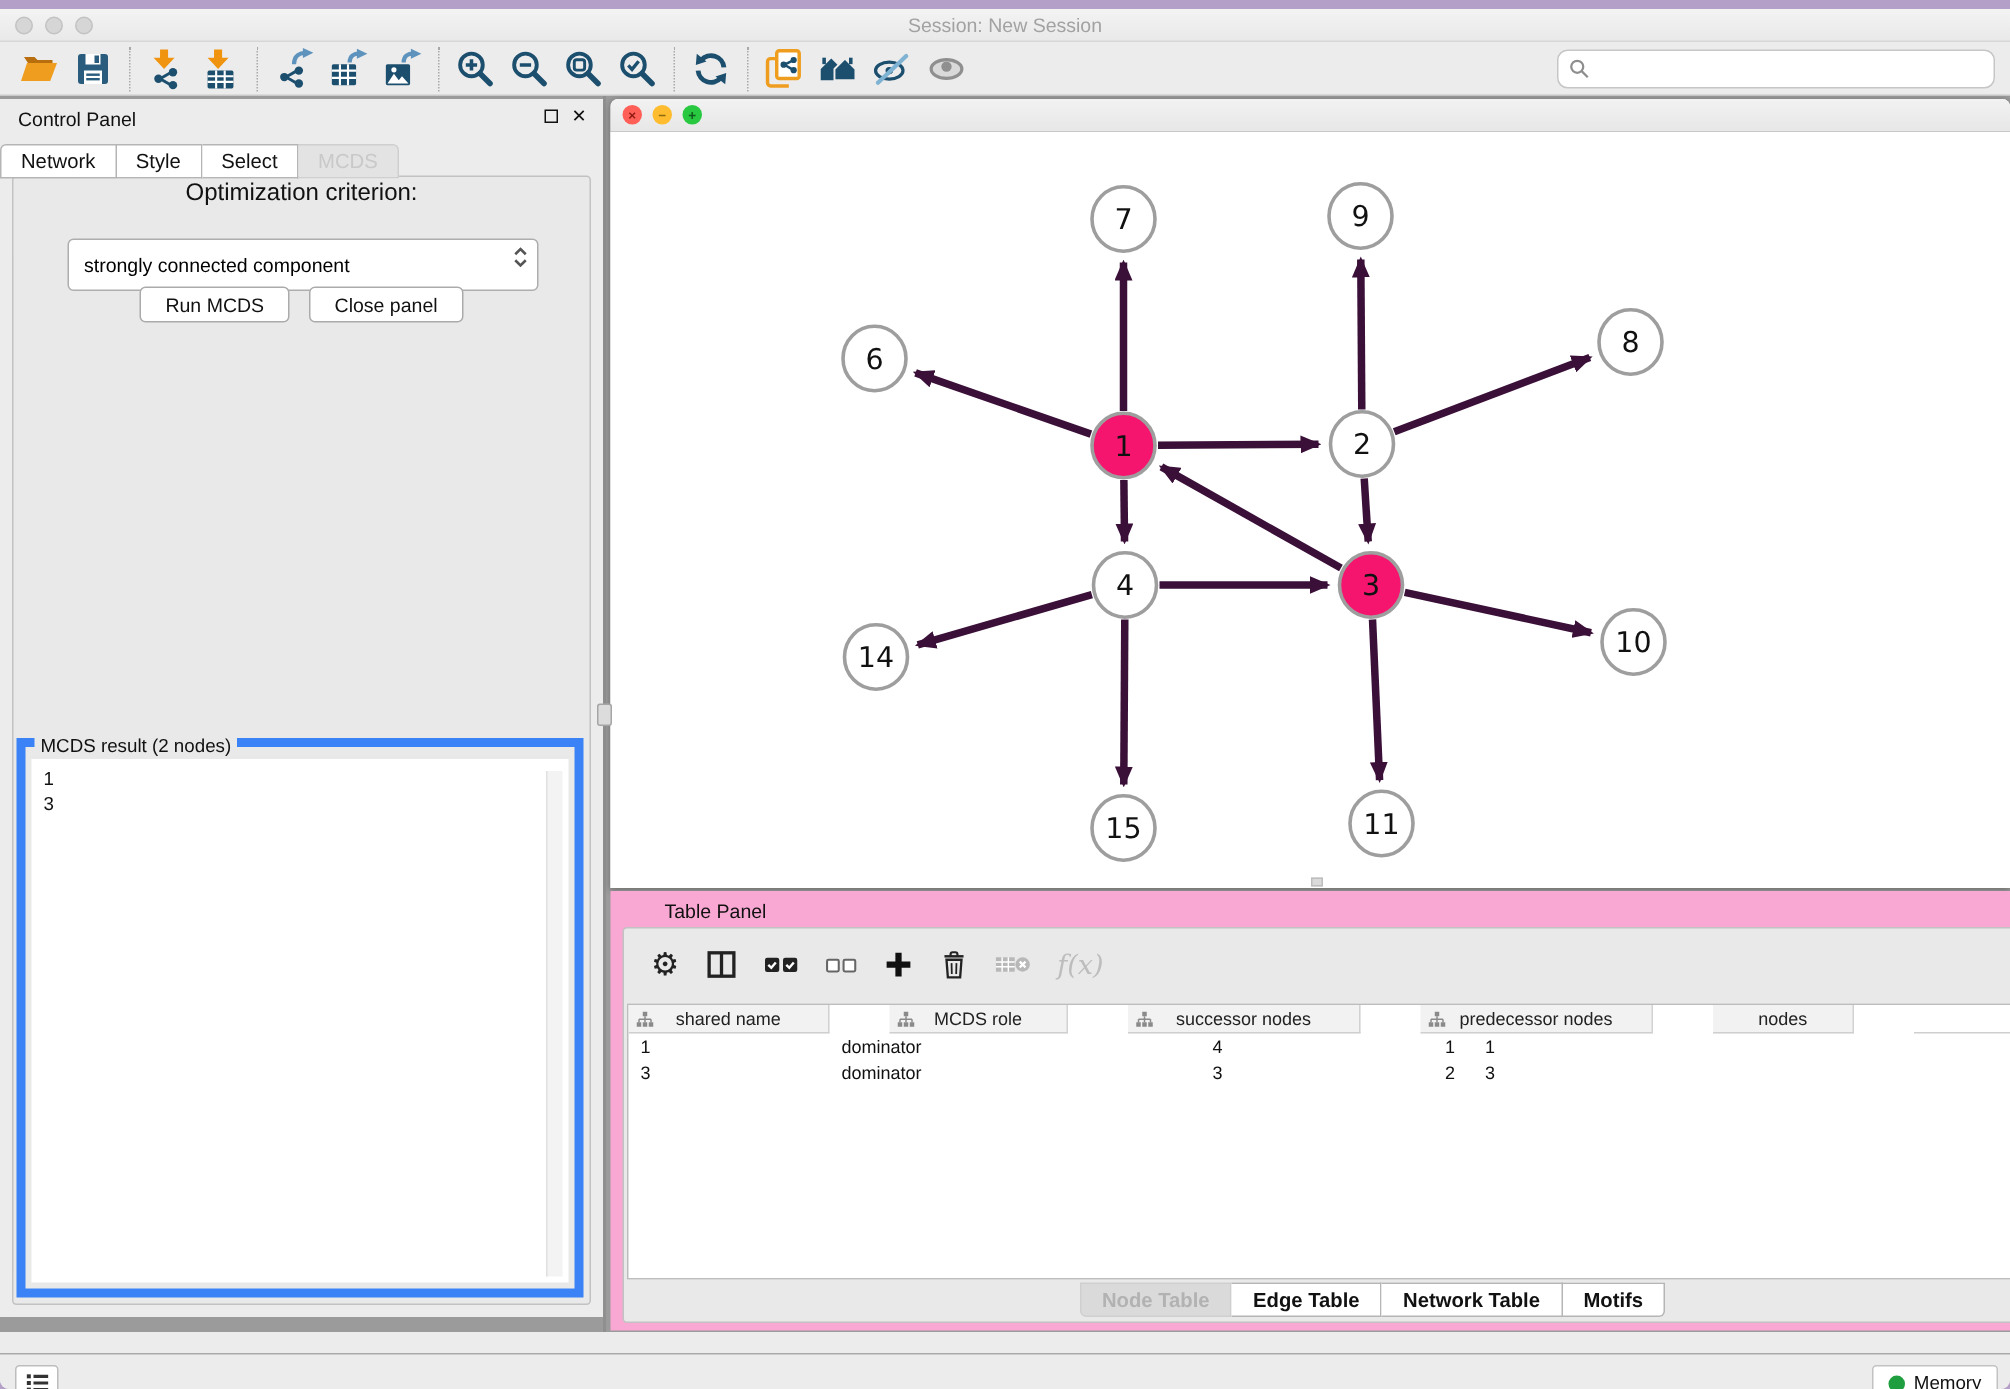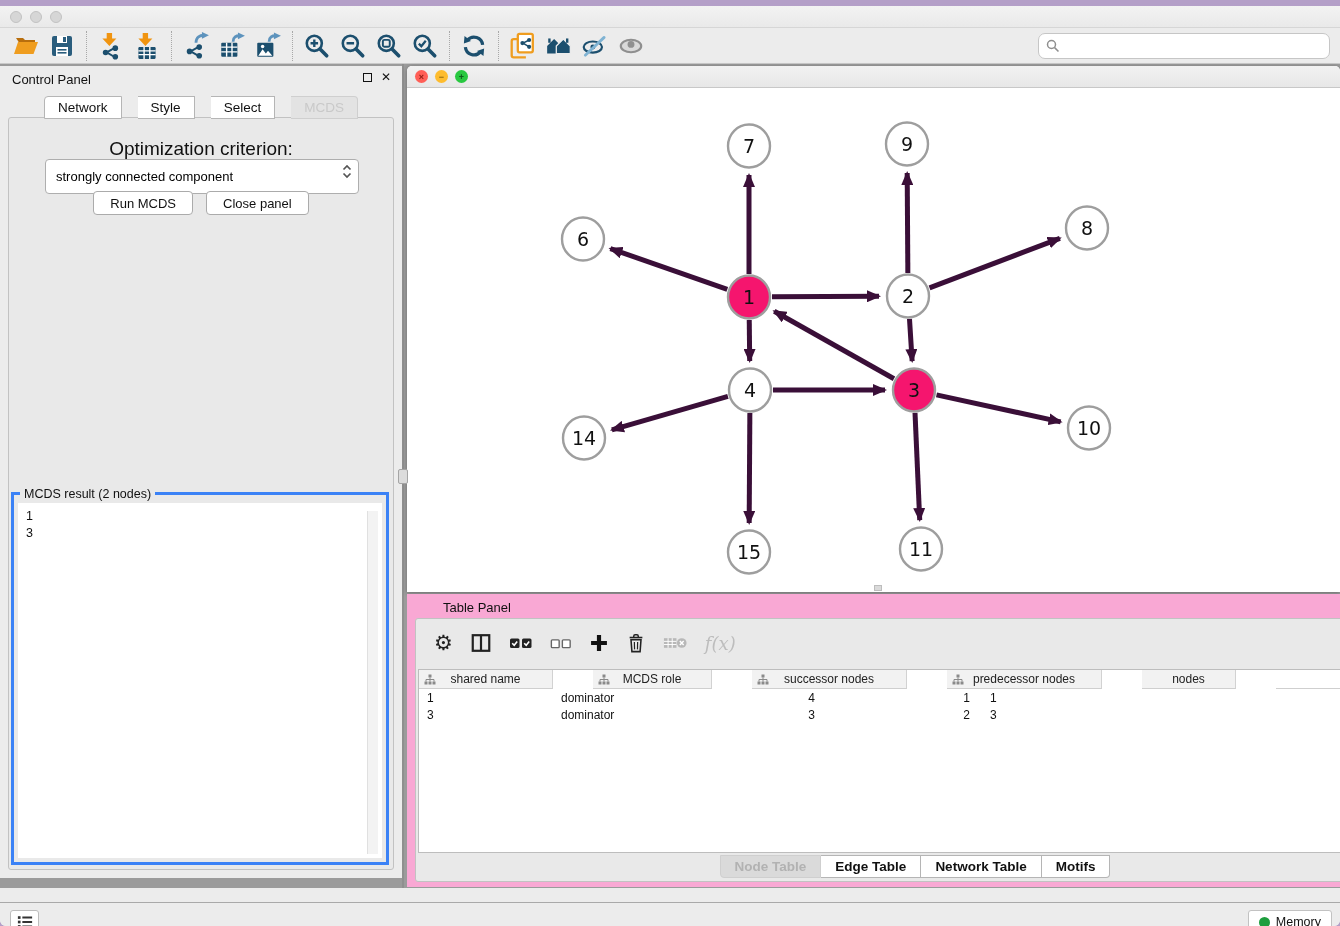--- a/index.html
+++ b/index.html
@@ -36,38 +36,38 @@
   .vgrip { position:absolute; left:398px; top:405px; width:10px; height:15px;
     background:#dcdcdc; border:1px solid #a5a5a5; border-radius:2px; z-index:5;}
 
   
   .cpanel { position:absolute; left:0; top:2px; width:402px; height:812px; background:#ececec; }
   .panel-head { position:relative; height:24px; }
   .panel-title { position:absolute; left:12px; top:6px; font-size:13px; color:#111; }
   .float-ic { position:absolute; right:30px; top:7px; width:9px; height:9px;
     border:1.6px solid #111; }
   .close-ic { position:absolute; right:11px; top:4px; font-size:12px; font-weight:bold; color:#111; }
-  .tabs-row { position:relative; z-index:2; display:flex; justify-content:center; margin-top:6px;gap:16px; }
+  .tabs-row { position:relative; z-index:2; display:flex; justify-content:flex-start; margin-top:6px; }
   .tab { padding:3px 13px; font-size:13.5px; color:#111; background:#fff;
     border:1px solid #b5b5b5; border-left-width:0; }
   .tab:first-child { border-left-width:1px; border-radius:4px 0 0 0; }
   .tab.disabled-active { background:#e3e3e3; color:#c9c9c9; border-color:#cfcfcf; border-radius:0 4px 0 0;}
   .cpanel-box { position:absolute; top:51px; left:8px; right:8px; bottom:8px;
     background:#e9e9e9; border:1px solid #c2c2c2; border-radius:3px; }
-  .opt-label { margin-top:20px; text-align:center; font-size:19px; color:#111; }
+  .opt-label { margin-top:2px; text-align:center; font-size:16px; color:#111; }
   .select { position:absolute; top:41px; left:36px; right:34px; height:35px;
     background:#fff; border:1px solid #aeaeae; border-radius:4px;
     display:flex; align-items:center; padding:0 22px 0 10px; font-size:13px; }
   .select .stepper { position:absolute; right:6px; top:4px; }
   .btn-row { position:absolute; top:73px; left:0; right:0; display:flex;
     justify-content:center; gap:13px; }
   .btn { height:24px; padding:0 16px; background:#fff; border:1px solid #ababab;
     border-radius:4px; font-size:13px; color:#111; display:flex; align-items:center; }
   .fieldset { position:absolute; left:2px; right:4px; top:374px; bottom:4px;
-    border:3px solid #3b82f6; }
+    border:6px solid #3b82f6; }
   .legend { position:absolute; top:-8px; left:6px; background:#e9e9e9;
     padding:0 4px; font-size:12.5px; color:#111; }
   .result-area { position:absolute; inset:8px 4px 4px 4px; background:#fff;
     font-size:12.5px; line-height:17px; padding:5px 0 0 8px; color:#111; }
   .result-scroll { position:absolute; right:4px; top:8px; bottom:4px; width:11px;
     background:#f3f3f3; border-left:1px solid #e0e0e0; }
 
   
   .netwin { position:absolute; left:407px; top:2px; width:933px; height:526px;
     border-radius:5px 5px 0 0; box-shadow:0 1px 4px rgba(0,0,0,.3); background:#fff; }
@@ -126,20 +126,21 @@
 
 <div class="desktop">
 <div class="app">
 
   <div class="titlebar">
     <div class="lights">
       <span class="light"></span>
       <span class="light"></span>
       <span class="light"></span>
     </div>
+    <div class="win-title">Session: New Session</div>
   </div>
 
   <div class="toolbar">
     <div class="tbtn">
       <svg width="28" height="26" viewBox="0 0 26 26">
             <path d="M3 5h7l2 2h10v4H7z" fill="#b86e0d"></path>
             <path d="M1 21L5 9h20l-4.5 12z" fill="#ef9d1f"></path>
           </svg>
     </div>
     <div class="tbtn">

